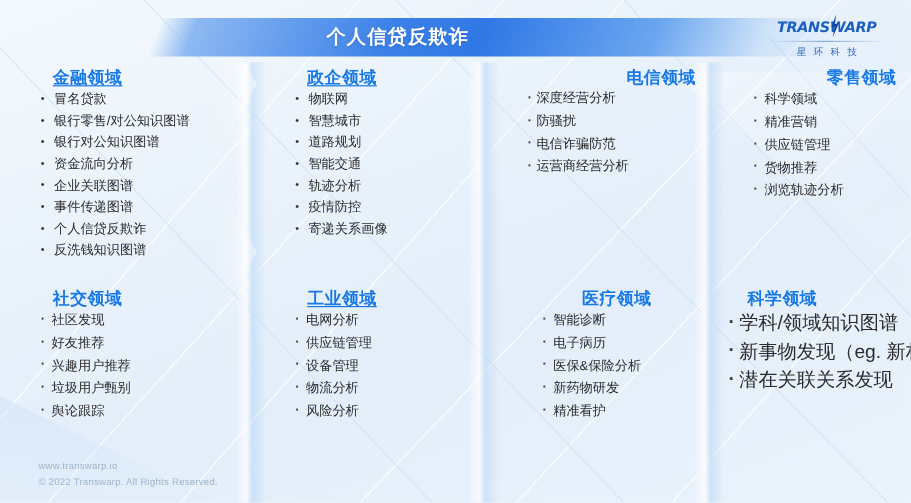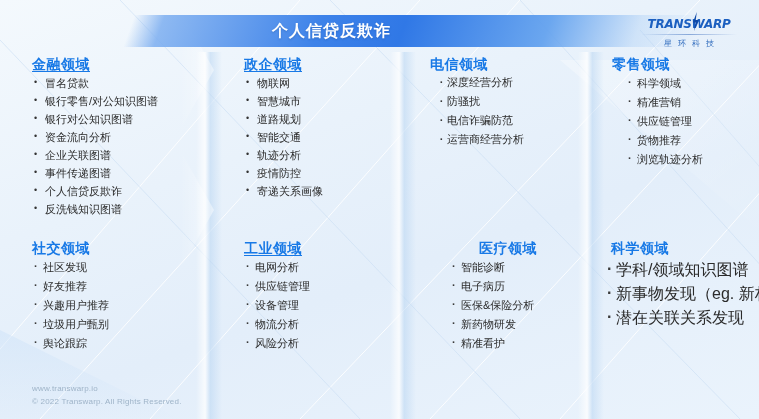--- a/index.html
+++ b/index.html
@@ -139,21 +139,21 @@
   
   .grid {
     position: absolute;
     left: 0; top: 52px;
     width: 759px;
     height: 330px;
   }
   .block { position: absolute; }
 
   .block h3 {
-    margin: 0 0 5px 0;
+    margin: 0 0 5px 12px;
     font-size: 14px;
     font-weight: bold;
     color: #1879e6;
     line-height: 1.2;
     letter-spacing: .5px;
   }
   .block.underlined h3 {
     text-decoration: underline;
     text-underline-offset: 2px;
   }
@@ -194,21 +194,21 @@
   
   .b-finance  { left: 32px;  top: 4px;  }
   .b-gov      { left: 244px; top: 4px;  }
   .b-telecom  { left: 430px; top: 4px;  width: 150px; }
   .b-retail   { left: 612px; top: 4px;  width: 135px; }
   .b-social   { left: 32px;  top: 188px; }
   .b-industry { left: 244px; top: 188px; }
   .b-medical  { left: 438px; top: 188px; width: 140px; }
   .b-science  { left: 605px; top: 188px; width: 150px; }
 
-  .b-telecom h3, .b-retail h3 { text-align: left; }
+  .b-telecom h3, .b-retail h3 { text-align: right; }
   .b-telecom ul { padding-left: 6px; font-family: Liberation Mono, monospace; }
   .b-retail ul  { padding-left: 14px; }
   .b-medical h3 { text-align: center; }
   .b-medical ul { padding-left: 12px; }
   .b-science h3 { text-align: left; padding-left: 6px; }
   .b-science li { font-size: 16px; }
 
   
   .footer {
     position: absolute;

